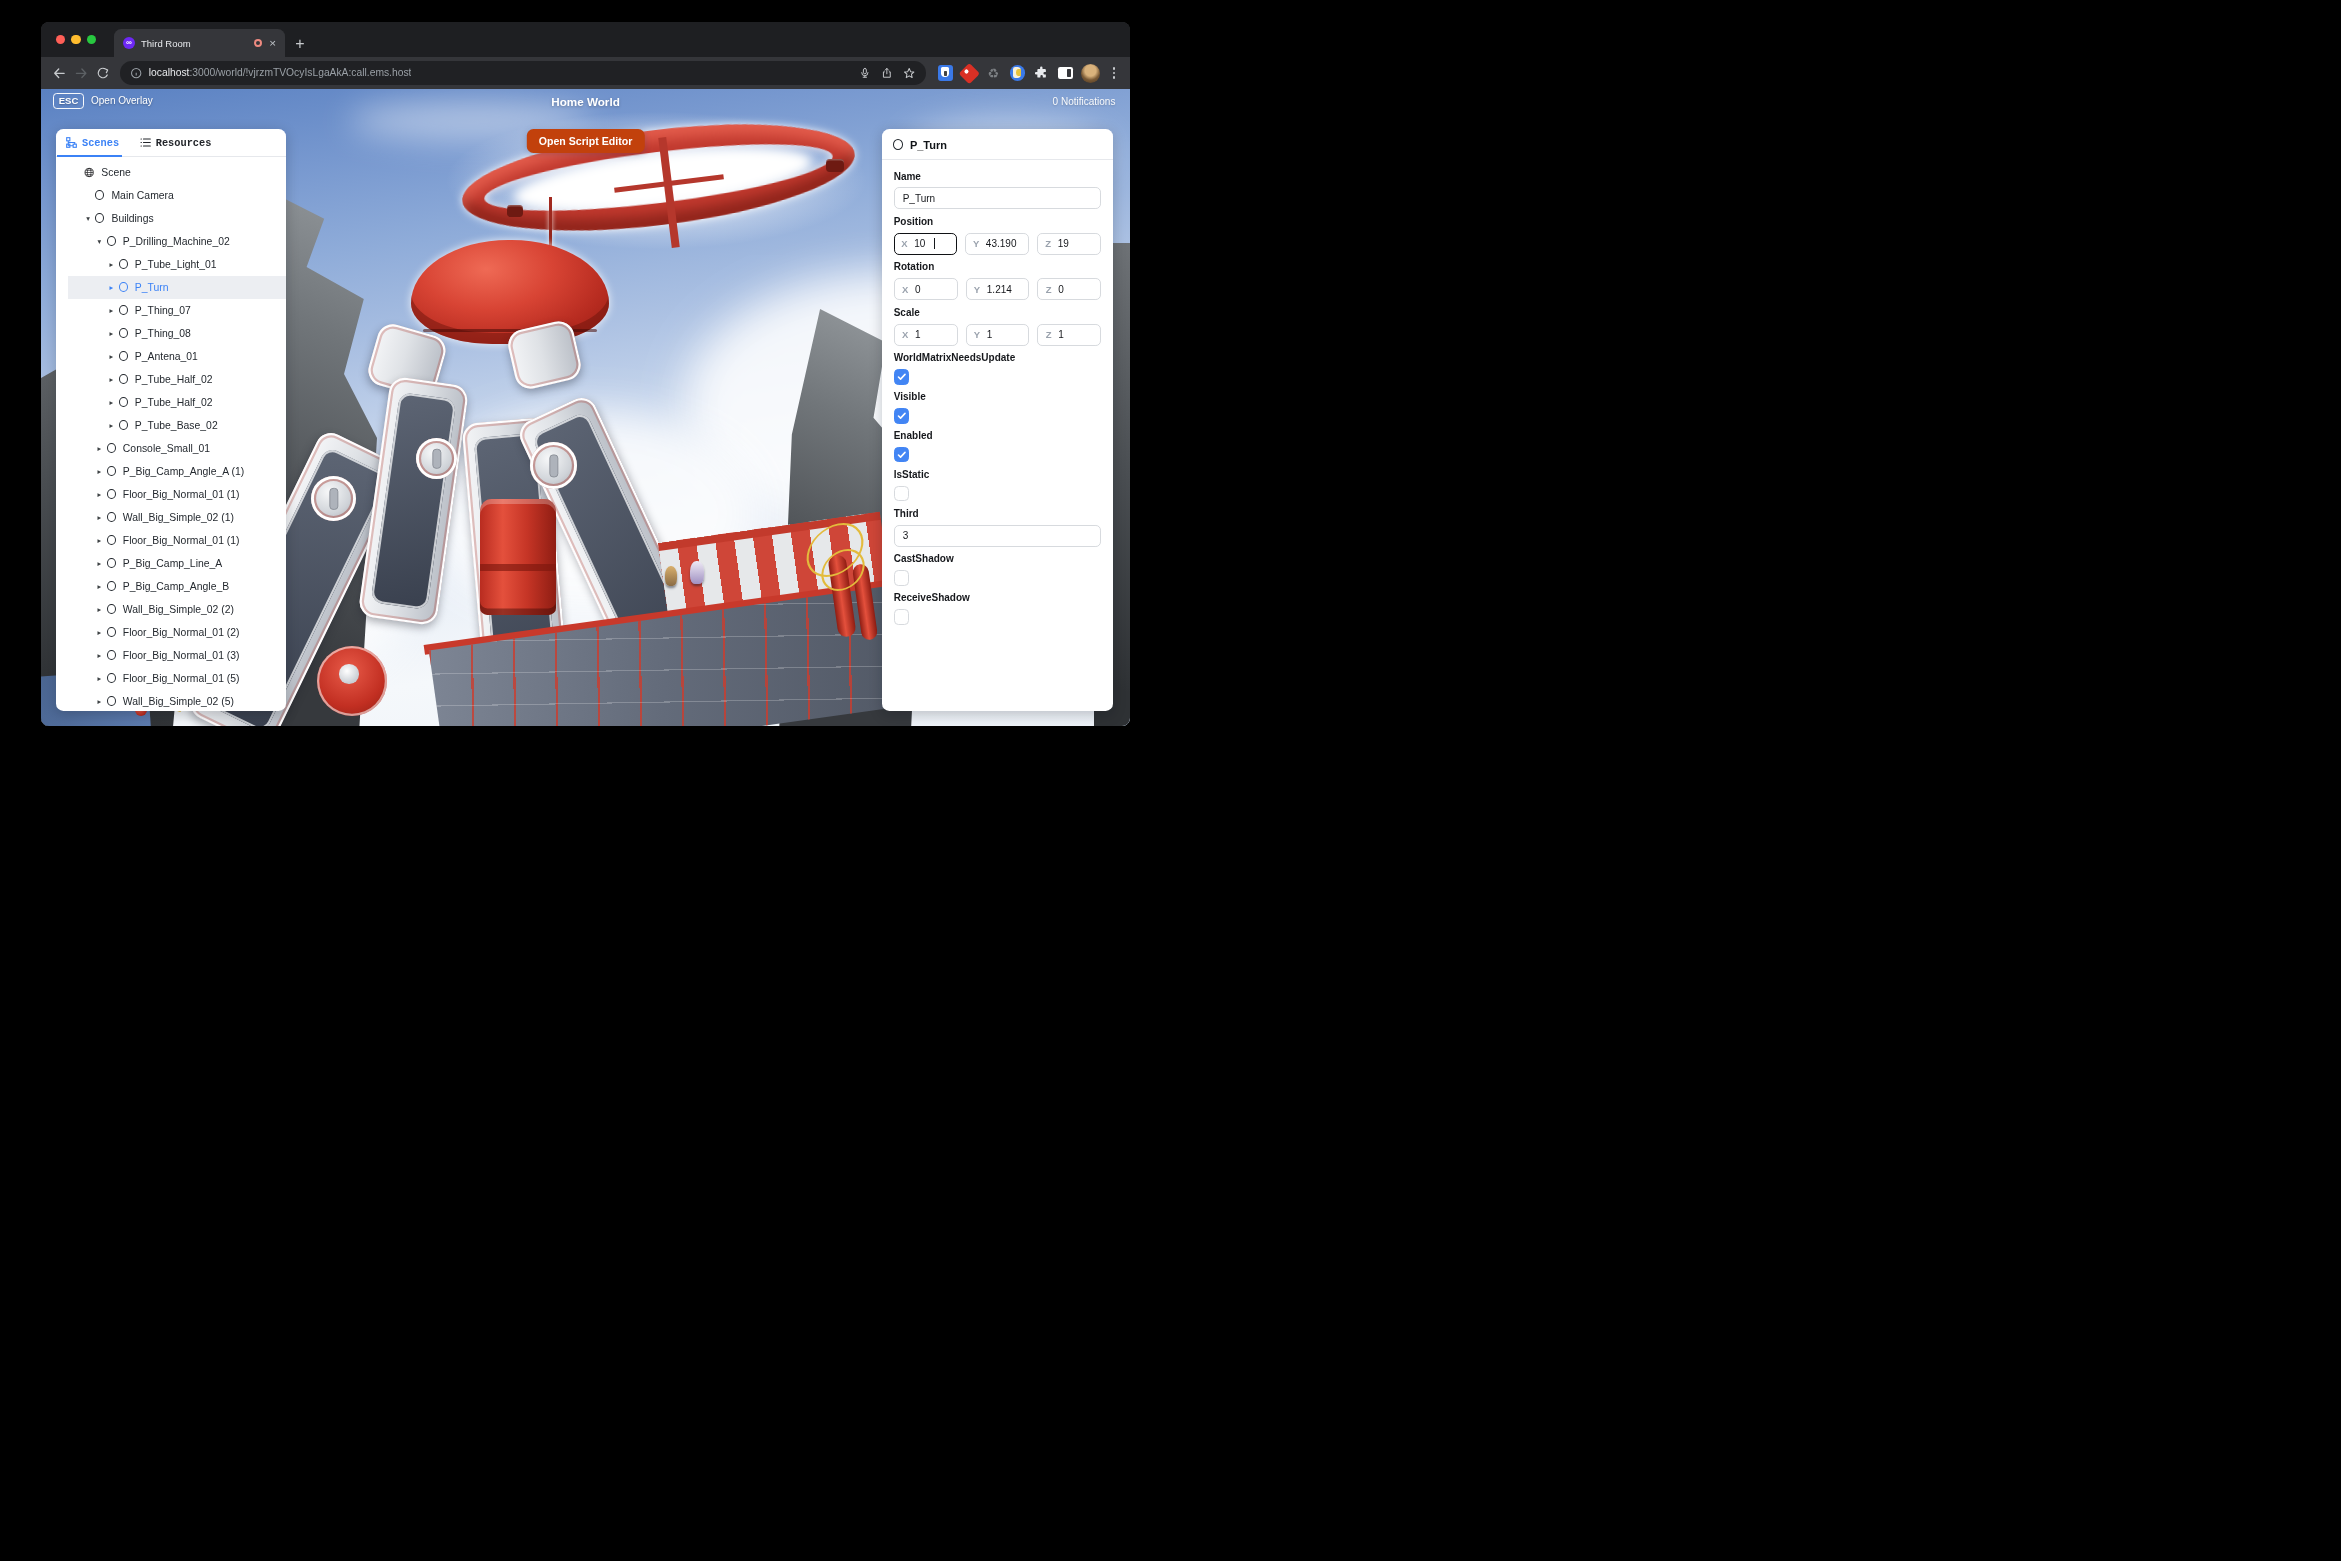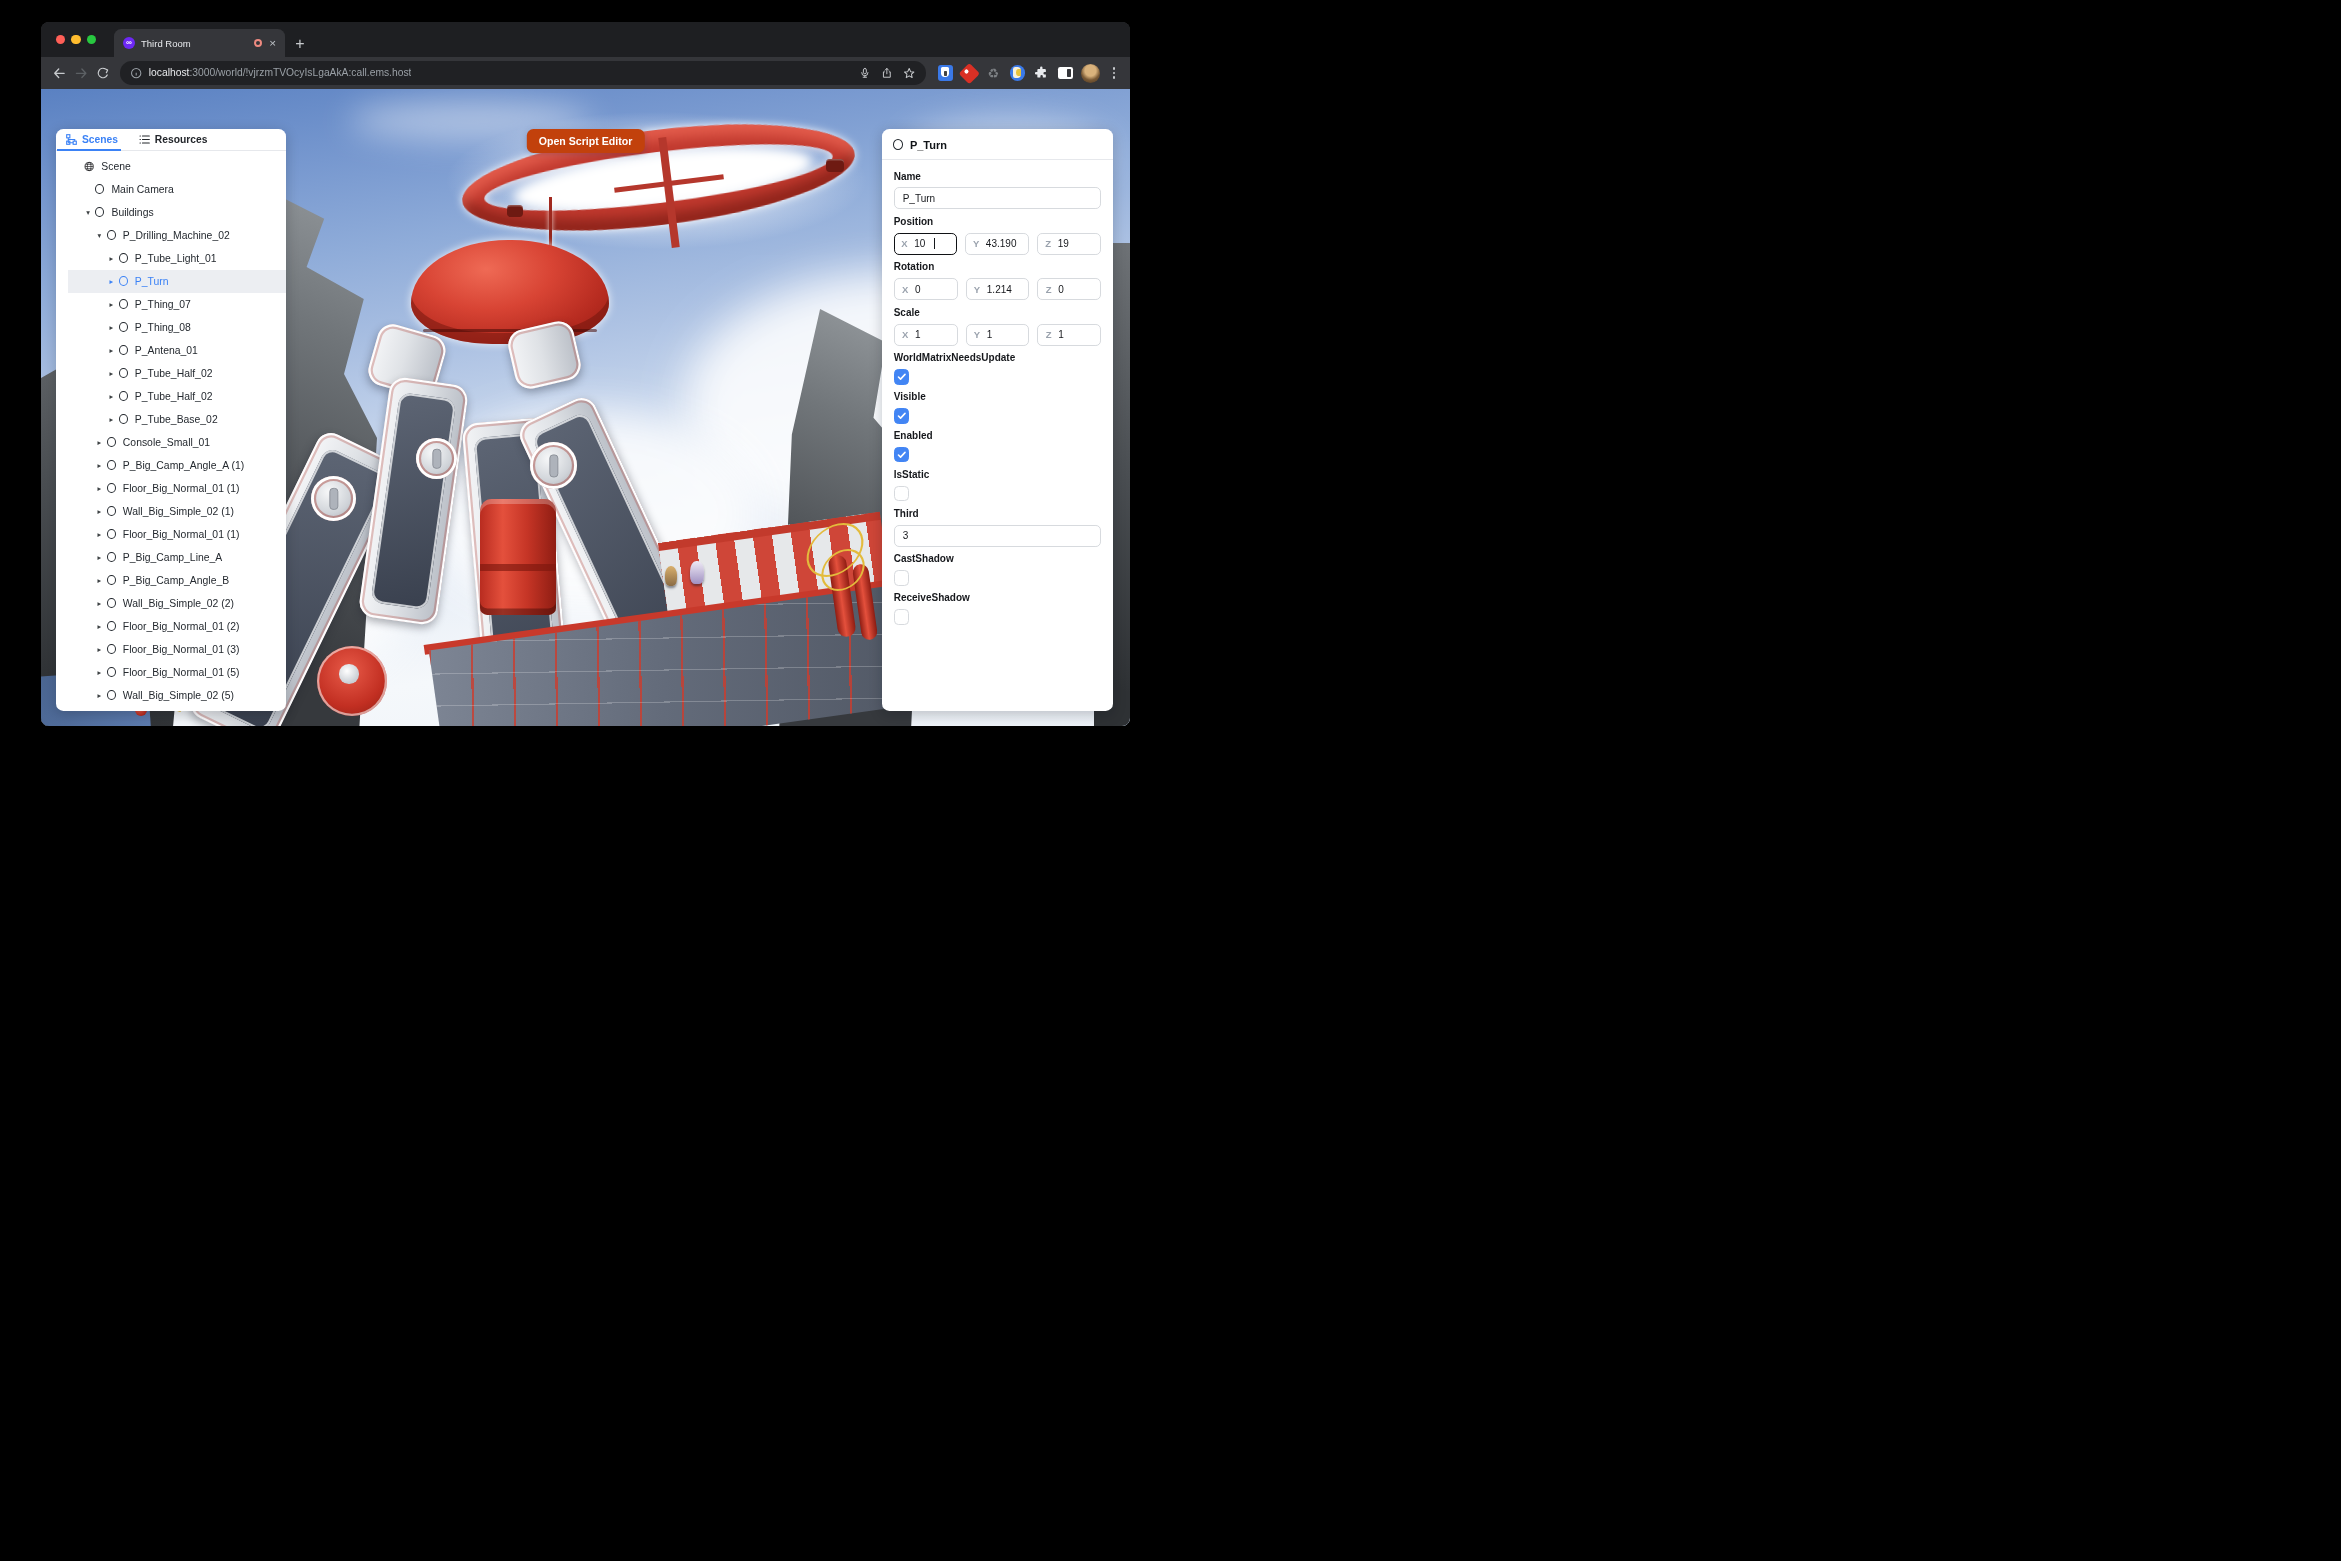--- a/index.html
+++ b/index.html
@@ -117,21 +117,21 @@
   .notif { position:absolute; right:14.6px; top:6.6px; font-size:10px; color:rgba(255,255,255,.95);
            text-shadow:0 0.7px 2.2px rgba(0,0,0,.2); }
   .script-btn { position:absolute; left:50%; transform:translateX(-50%); top:40px; z-index:9;
                 background:#c2410c; color:#fff; border:none; border-radius:6.6px; padding:5.9px 12.4px;
                 font-size:10.6px; font-weight:700; font-family:inherit; box-shadow:0 1.5px 5.9px rgba(30,60,120,.25); }
 
   
   .panel { position:absolute; top:40px; background:#fff; border-radius:7.3px;
            box-shadow:0 3.7px 13px rgba(10,15,25,.22); z-index:10; display:flex; flex-direction:column; overflow:hidden; }
   .left-panel { left:14.6px; width:230px; height:582px; }
-  .panel-tabs { display:flex; align-items:stretch; height:22px; border-bottom:0.7px solid #e6e8ec; flex:none; }
+  .panel-tabs { display:flex; align-items:stretch; height:28px; border-bottom:0.7px solid #e6e8ec; flex:none;font-family:Liberation Mono, monospace; }
   .panel-tab { display:flex; align-items:center; gap:5.1px; padding:0 10.3px; font-size:10.3px; font-weight:700; color:#23262b; position:relative; }
   .panel-tab.active { color:#3b82f6; }
   .panel-tab.active::after { content:""; position:absolute; left:1.5px; right:7.3px; bottom:-0.7px; height:1.8px; background:#3b82f6; }
   .tree { flex:1; overflow:hidden; padding-top:3.7px;padding-left:12px; }
   .tree-row { display:flex; align-items:center; height:23px; font-size:10.4px; color:#24292f; }
   .tree-row.selected { background:#eceef2; color:#3b82f6; }
   .tree-row .chev { width:11.7px; text-align:center; font-size:7.3px; color:#3c4043; flex:none; }
   .tree-row.selected .chev { color:#3b82f6; }
   .tree-row .node-ic { width:10.3px; height:10.3px; margin:0 6.6px 0 0.7px; flex:none; display:flex; align-items:center; justify-content:center; }
   .ring-ic { width:9.2px; height:10px; border:1.3px solid #24292f; border-radius:50%; }
@@ -307,20 +307,28 @@
     <div class="abs pipe" style="left:816px;top:475px;width:16px;height:76px;transform:rotate(-8deg)"></div>
     <div class="abs cable" style="left:767px;top:434px;width:54px;height:54px;transform:skewX(-18deg)"></div>
     <div class="abs cable" style="left:781px;top:460px;width:42px;height:42px;transform:skewX(-14deg)"></div>
     <div class="abs world-avatar" style="left:624px;top:477px;width:12.4px;height:20px;background:linear-gradient(#d9b06d,#8a6b44)"></div>
     <div class="abs world-avatar" style="left:649px;top:472px;width:14px;height:23px;background:linear-gradient(#efeaf5,#a091c2)"></div>
 
     <div class="abs blue-block" style="left:-8.8px;top:584px;width:117px;height:59px;transform:rotate(-4deg)"></div>
     <div class="abs gizmo-line" style="left:25px;top:605px;width:117px;height:2.2px;transform:rotate(16deg)"></div>
     <div class="abs gizmo-ball" style="left:94px;top:615px;width:12.4px;height:12.4px"></div>
 
+    <div class="hud">
+      <div class="esc-wrap">
+        <span class="esc-badge">ESC</span>
+        <span class="esc-label">Open Overlay</span>
+      </div>
+      <div class="world-title">Home World</div>
+      <div class="notif">0 Notifications</div>
+    </div>
     <button class="script-btn">Open Script Editor</button>
 
     <div class="panel left-panel">
       <div class="panel-tabs">
         <div class="panel-tab active">
           <svg width="11" height="11" viewBox="0 0 16 16" fill="none" stroke="#3b82f6" stroke-width="1.6">
               <rect x="1" y="1" width="4.6" height="4.6"></rect>
               <rect x="1" y="10.4" width="4.6" height="4.6"></rect>
               <rect x="10.4" y="10.4" width="4.6" height="4.6"></rect>
               <path d="M3.3 5.6 V12.7 M3.3 12.7 H10.4 M12.7 10.4 V8 H3.3"></path>

